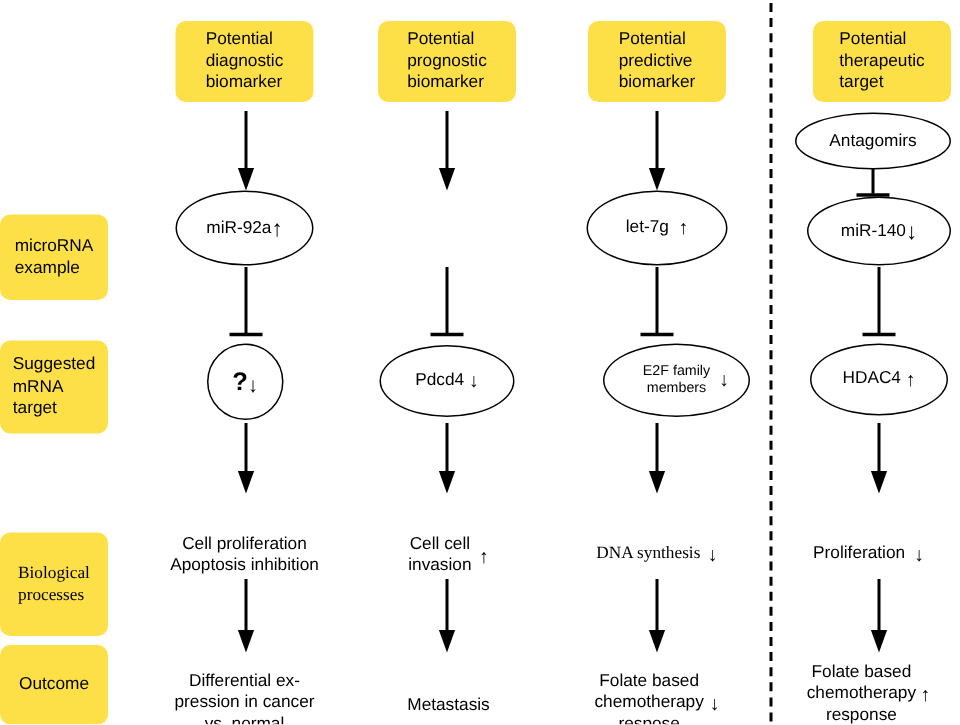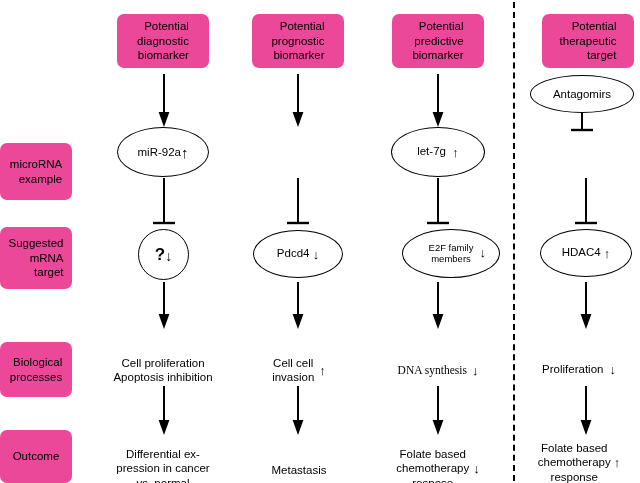--- a/index.html
+++ b/index.html
@@ -12,26 +12,26 @@
     position:relative;
     width:640px;
     height:483px;
     background:#ffffff;
     overflow:hidden;
   }
 
   
   .greybox{
     position:absolute;
-    background:#ec4899;
+    background:#fde047;
     border-radius:7px;
     display:flex;
     align-items:center;
     justify-content:center;
-    text-align:right;
+    text-align:left;
     font-size:11.5px;
     line-height:1.25;
     font-weight:400;
     color:#000;
     box-sizing:border-box;
     padding:3px 4px;
     white-space:pre-line;
   }
 
   
@@ -91,21 +91,21 @@
 
 <div id="canvas">
 
   <div class="greybox" style="left:0px;top:127px;width:72px;height:57px;margin-top:16px;">microRNA
 example</div>
 
   <div class="greybox" style="left:0px;top:227px;width:72px;height:62px;">Suggested
 mRNA
 target</div>
 
-  <div class="greybox" style="left:0px;top:342px;width:72px;height:55px;">Biological
+  <div class="greybox" style="left:0px;top:355px;width:72px;height:69px;font-family:Liberation Serif, serif;">Biological
 processes</div>
 
   <div class="greybox" style="left:0px;top:430px;width:72px;height:53px;">Outcome</div>
 
   <div class="greybox" style="left:117px;top:14px;width:92px;height:54px;">Potential
 diagnostic
 biomarker</div>
 
   <div class="conn" style="left:157px;top:74px;width:14px;height:54px;">
     <svg width="14" height="54" viewBox="0 0 14 54">
@@ -261,20 +261,23 @@
     <span class="nlabel">Antagomirs</span>
   </div>
 
   <div class="conn" style="left:568px;top:112px;width:28px;height:24px;">
     <svg width="28" height="24" viewBox="0 0 28 24">
       <line x1="14" y1="0" x2="14" y2="17" stroke="#000" stroke-width="2"></line>
       <line x1="3" y1="18" x2="25" y2="18" stroke="#000" stroke-width="2.4"></line>
     </svg>
   </div>
 
+  <div class="node" style="left:538px;top:131px;width:96px;height:46px;">
+    <span class="nlabel"><span>miR-140</span><span class="trend big">↓</span></span>
+  </div>
 
   <div class="conn" style="left:572px;top:178px;width:28px;height:50px;">
     <svg width="28" height="50" viewBox="0 0 28 50">
       <line x1="14" y1="0" x2="14" y2="44" stroke="#000" stroke-width="2"></line>
       <line x1="3" y1="45" x2="25" y2="45" stroke="#000" stroke-width="2.4"></line>
     </svg>
   </div>
 
   <div class="node" style="left:540px;top:229px;width:92px;height:48px;">
     <span class="nlabel"><span>HDAC4</span>&nbsp;<span class="trend">↑</span></span>

